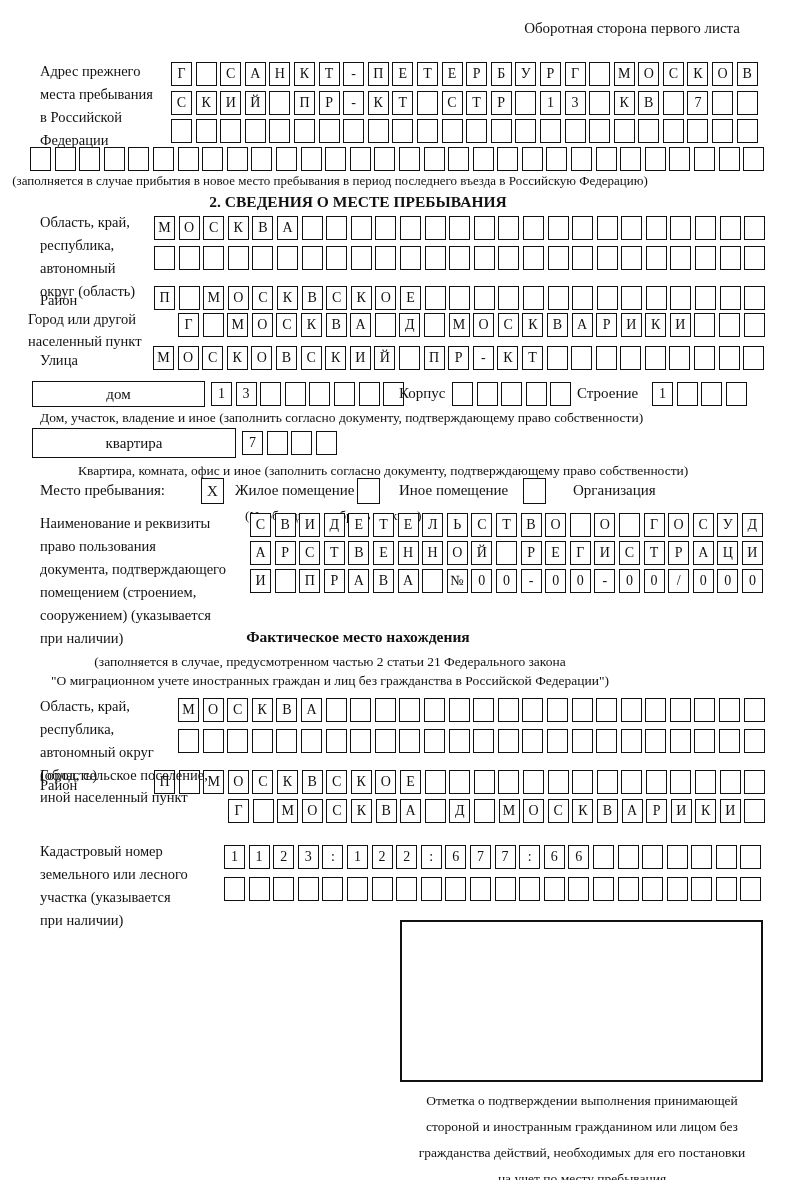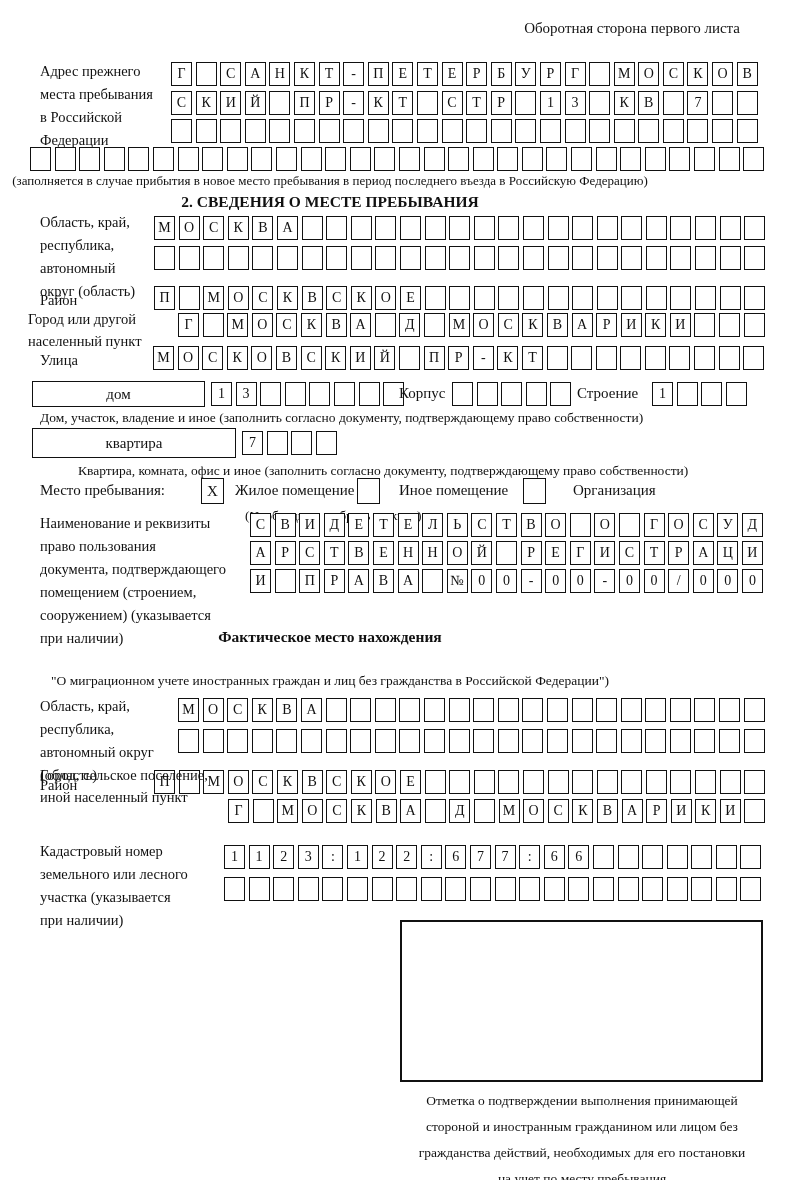--- a/index.html
+++ b/index.html
@@ -1,20 +1,20 @@
 <!DOCTYPE html>
 <html lang="ru"><head>
 <meta charset="utf-8">
 <style>
   html,body{margin:0;padding:0;background:#fff;}
   #page{
     position:relative;width:800px;height:1180px;background:#ffffff;
     font-family:"Liberation Serif","DejaVu Serif",serif;color:#111;overflow:hidden;
   }
-  .abs{position:absolute;}
+  .abs{position:absolute;margin-left:28px;}
   .cellrow{position:absolute;display:flex;column-gap:3.6px;}
   .cell{
     flex:none;width:21px;height:24px;box-sizing:border-box;border:1.5px solid #111;
     display:flex;align-items:center;justify-content:center;font-size:14px;line-height:1;background:#fff;
   }
   .lbl{position:absolute;font-size:14.5px;line-height:23px;white-space:nowrap;}
   .lbl2{position:absolute;font-size:14.5px;line-height:22px;white-space:nowrap;}
   .cap{position:absolute;font-size:13px;white-space:nowrap;}
   .cap2{position:absolute;font-size:13.5px;white-space:nowrap;}
   .centered{left:0;width:660px;text-align:center;}
@@ -427,20 +427,21 @@
       <span class="cell">-</span>
       <span class="cell">0</span>
       <span class="cell">0</span>
       <span class="cell">/</span>
       <span class="cell">0</span>
       <span class="cell">0</span>
       <span class="cell">0</span>
     </div>
 
   <div class="abs centered sect-title" style="top:628px;">Фактическое место нахождения</div>
+  <div class="cap2 centered" style="top:654px;">(заполняется в случае, предусмотренном частью 2 статьи 21 Федерального закона</div>
   <div class="cap2 centered" style="top:673px;">"О миграционном учете иностранных граждан и лиц без гражданства в Российской Федерации")</div>
 
   <div class="lbl" style="top:695px;left:40px;">
       <div>Область, край,</div>
       <div>республика,</div>
       <div>автономный округ</div>
       <div>(область)</div>
     </div>
   <div class="cellrow" style="top:698px;left:178px;">
       <span class="cell">М</span>

